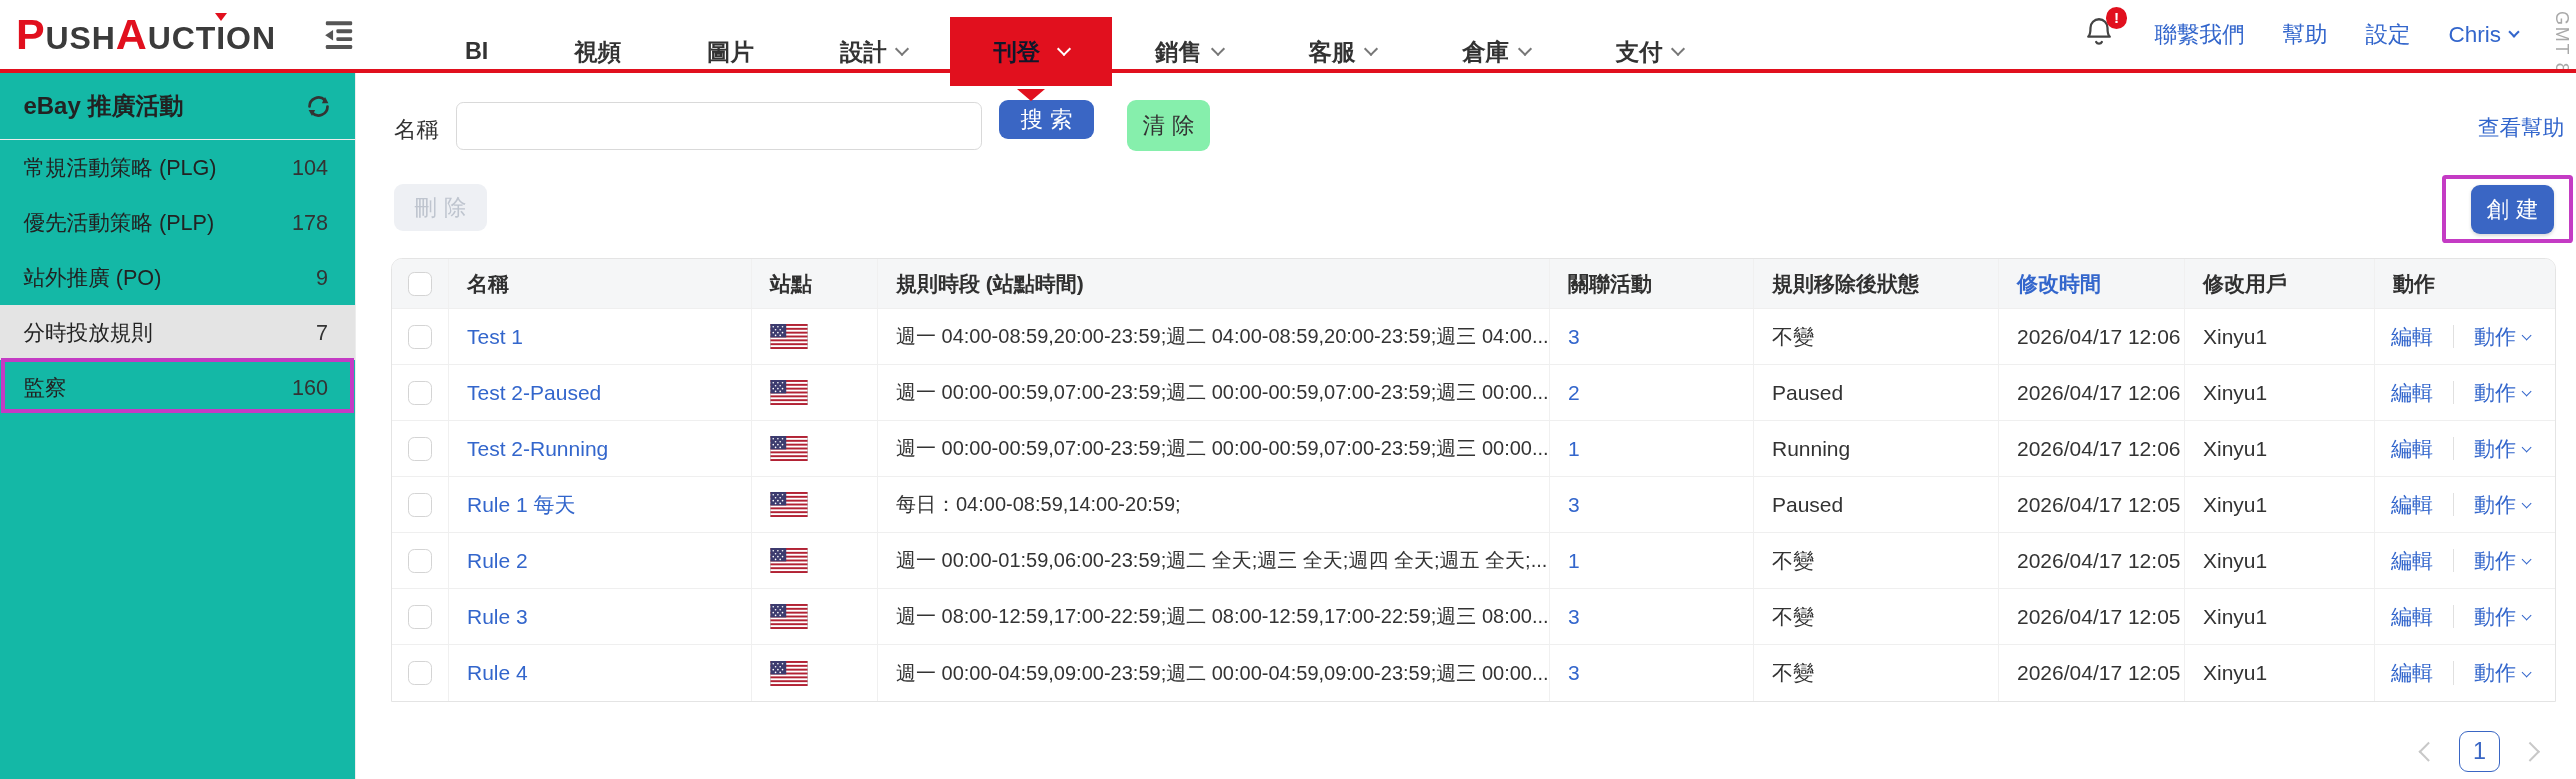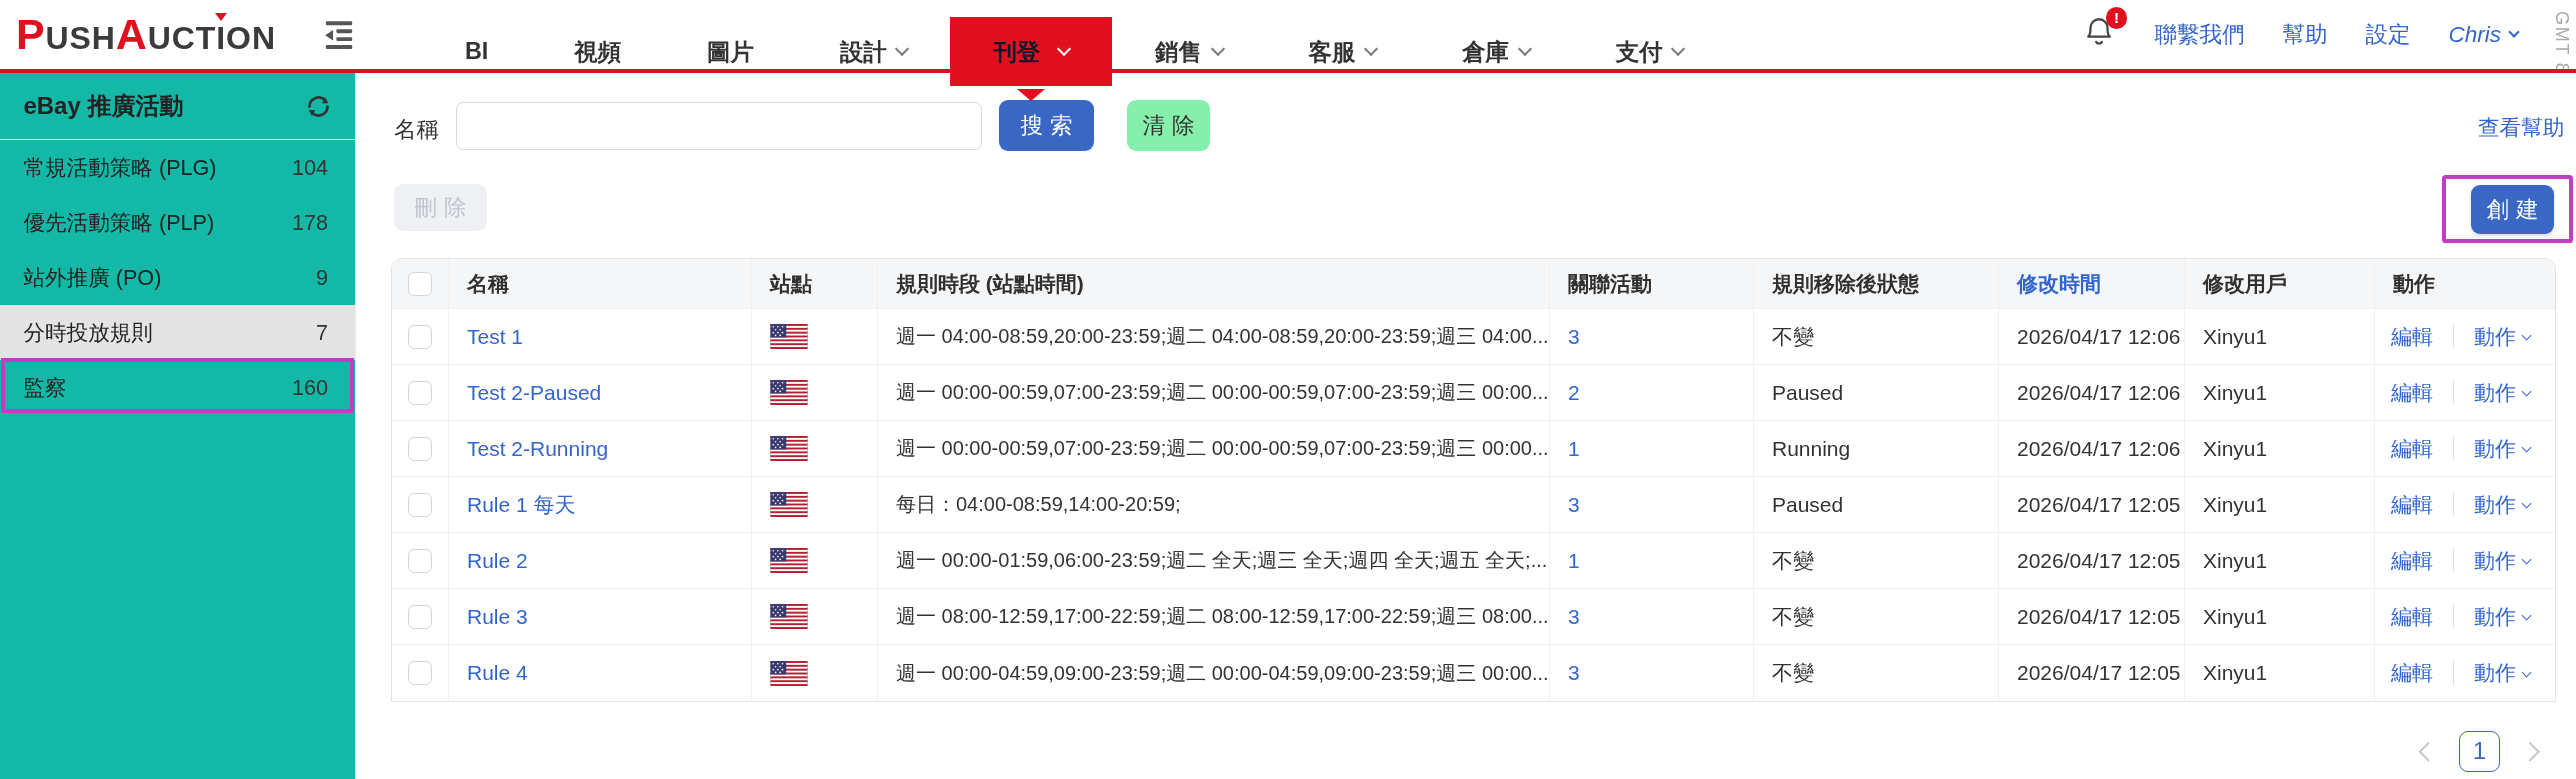--- a/index.html
+++ b/index.html
@@ -19,42 +19,42 @@
   .nav-items { display:flex; margin-left:67px; height:69px;margin-top:34px; }
   .nav-item { display:flex; align-items:center; padding:0 43px; height:69px; font-size:23.4px; font-weight:700; color:#333; cursor:pointer; white-space:nowrap; }
   .nav-item.active { position:relative; background:#e1101e; color:#0f172a;gap:8px; }
   .chev { display:inline-block; width:10px; height:10px; border-right:2.7px solid currentColor; border-bottom:2.7px solid currentColor; transform:rotate(45deg); margin-left:10.8px; margin-top:-5.4px; }
   .nav-item .chev { color:#777; }
   .nav-item.active .chev { color:#fff; }
   .tab-pointer { position:absolute; left:50%; bottom:-15.3px; transform:translateX(-50%); width:0; height:0;
     border-left:14.4px solid transparent; border-right:14.4px solid transparent; border-top:12.6px solid #e1101e; z-index:3; }
   .nav-right { margin-left:auto; margin-right:58px; display:flex; align-items:center; gap:38px; font-size:22.5px; color:#3366cc; }
   .nav-link { cursor:pointer; white-space:nowrap; }
-  .nav-user { display:flex; align-items:center; cursor:pointer;font-style:italic; }
+  .nav-user { display:flex; align-items:center; cursor:pointer; }
   .nav-user .chev { color:#3366cc; width:8px; height:8px; margin-left:9px; }
   .bell-wrap { position:relative; cursor:pointer; }
   .bell-badge { position:absolute; top:-7.2px; right:-10.8px; width:21.6px; height:21.6px; background:#e1101e; border-radius:50%;
     color:#fff; font-size:15.3px; font-weight:700; display:flex; align-items:center; justify-content:center; }
   .gmt { position:absolute; top:10.8px; right:3.6px; font-size:18px; color:#a8a8a8; writing-mode:vertical-rl; text-orientation:sideways; letter-spacing:1.8px; }
   .red-line { position:absolute; top:69px; left:0; width:2576px; height:3.6px; background:#e1101e; z-index:2; }
 
   
   .sidebar { position:absolute; top:73px; left:0; width:356px; bottom:0; background:#14b8a6; border-right:0.9px solid #ededed; }
   .sb-title-row { height:67px; display:flex; align-items:center; justify-content:space-between; padding:0 23.4px; border-bottom:0.9px solid #ececec; }
   .sb-title { font-size:24px; font-weight:700; color:#222; }
   .sb-refresh { cursor:pointer; display:flex; align-items:center; }
   .sb-item { height:55px; display:flex; align-items:center; justify-content:space-between; padding:0 27px 0 23.4px; font-size:21.6px; color:#222; cursor:pointer; }
   .sb-item.selected { background:#e4e4e4; }
   .sb-count { color:#333; }
 
   
   .lbl-name { position:absolute; left:394px; top:114px; font-size:22.5px; color:#333; }
   .search-input { position:absolute; left:456px; top:102px; width:526px; height:48px; border:0.9px solid #d9d9d9; border-radius:7.2px; font-size:21.6px; padding:0 14.4px; color:#333; outline:none; }
   .btn { border:none; border-radius:9px; font-size:22.5px; display:flex; align-items:center; justify-content:center; cursor:pointer; letter-spacing:7.2px; text-indent:7.2px; font-family:inherit; }
-  .btn-search { position:absolute; left:999px; top:100px; width:95px; height:51px; background:#3a66c4; color:#fff; }
+  .btn-search { position:absolute; left:999px; top:100px; width:95px; height:39px; background:#3a66c4; color:#fff; }
   .btn-clear  { position:absolute; left:1127px; top:100px; width:83px;  height:51px; background:#86efac; color:#333; }
   .btn-delete { position:absolute; left:394px;  top:184px; width:93px;  height:47px; background:#eef0f4; color:#bfc5cf; cursor:default; }
   .btn-create { position:absolute; left:2471px; top:185px; width:83px;  height:49px; background:#3a66c4; color:#fff; box-shadow:0 1.8px 3.6px rgba(0,0,0,.15); }
   .link-viewhelp { position:absolute; left:2478px; top:113px; font-size:21.6px; color:#3366cc; cursor:pointer; white-space:nowrap; }
 
   
   .annot { position:absolute; border:4.5px solid #c43bc4; pointer-events:none; z-index:5; }
   .annot-sidebar { left:0.9px; top:358px; width:353px; height:55px; }
   .annot-create  { left:2442px; top:175px; width:131px; height:68px; border-radius:3.6px; }
 

